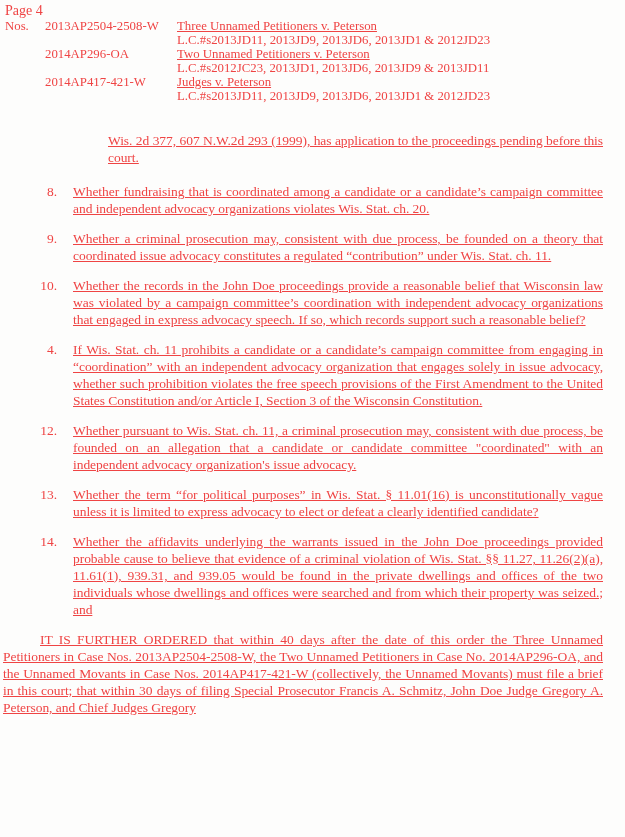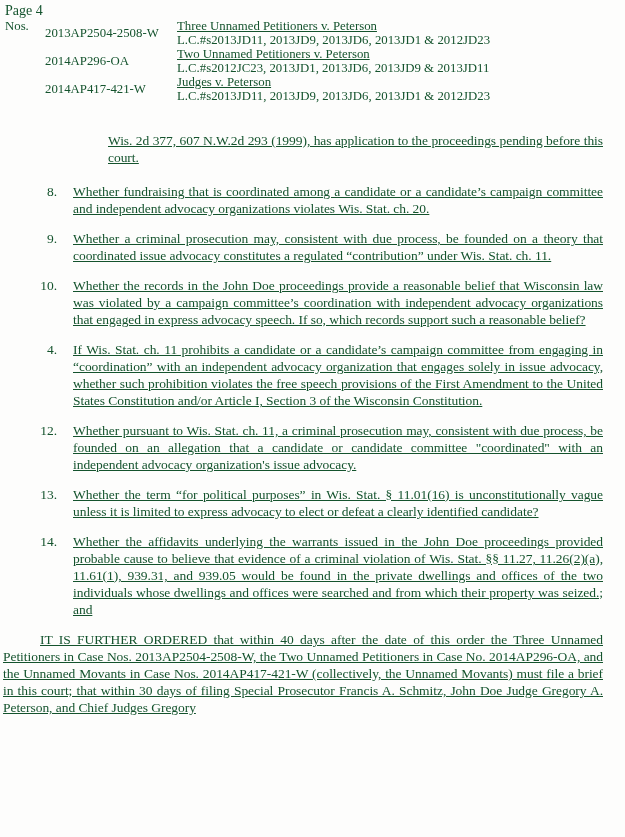--- a/index.html
+++ b/index.html
@@ -5,21 +5,21 @@
   html, body {
     margin: 0;
     padding: 0;
     background: #ffffff;
   }
   .page {
     width: 625px;
     height: 837px;
     box-sizing: border-box;
     background: #fdfdfc;
-    color: #14532d;
+    color: #ef4444;
     font-family: "Liberation Serif", serif;
     padding: 3px 22px 0 3px;
     position: relative;
     overflow: hidden;
   }
   
   .page-label,
   .date-line {
     font-size: 14px;
     line-height: 15px;
@@ -30,21 +30,21 @@
     font-size: 12.8px;
     line-height: 14px;
     margin-left: 2px;
     margin-top: 1px;
   }
   .nos-label {
     position: absolute;
     left: 0;
     top: 0;
   }
-  .case-row { display: flex; align-items: center; }
+  .case-row { display: flex; align-items: flex-start; }
   .case-number {
     flex: none;
     width: 132px;
     margin-left: 40px;
   }
   .case-detail { flex: 1; }
   .case-caption { text-decoration: underline; }
   .case-lc { }
   
   .body-text {

